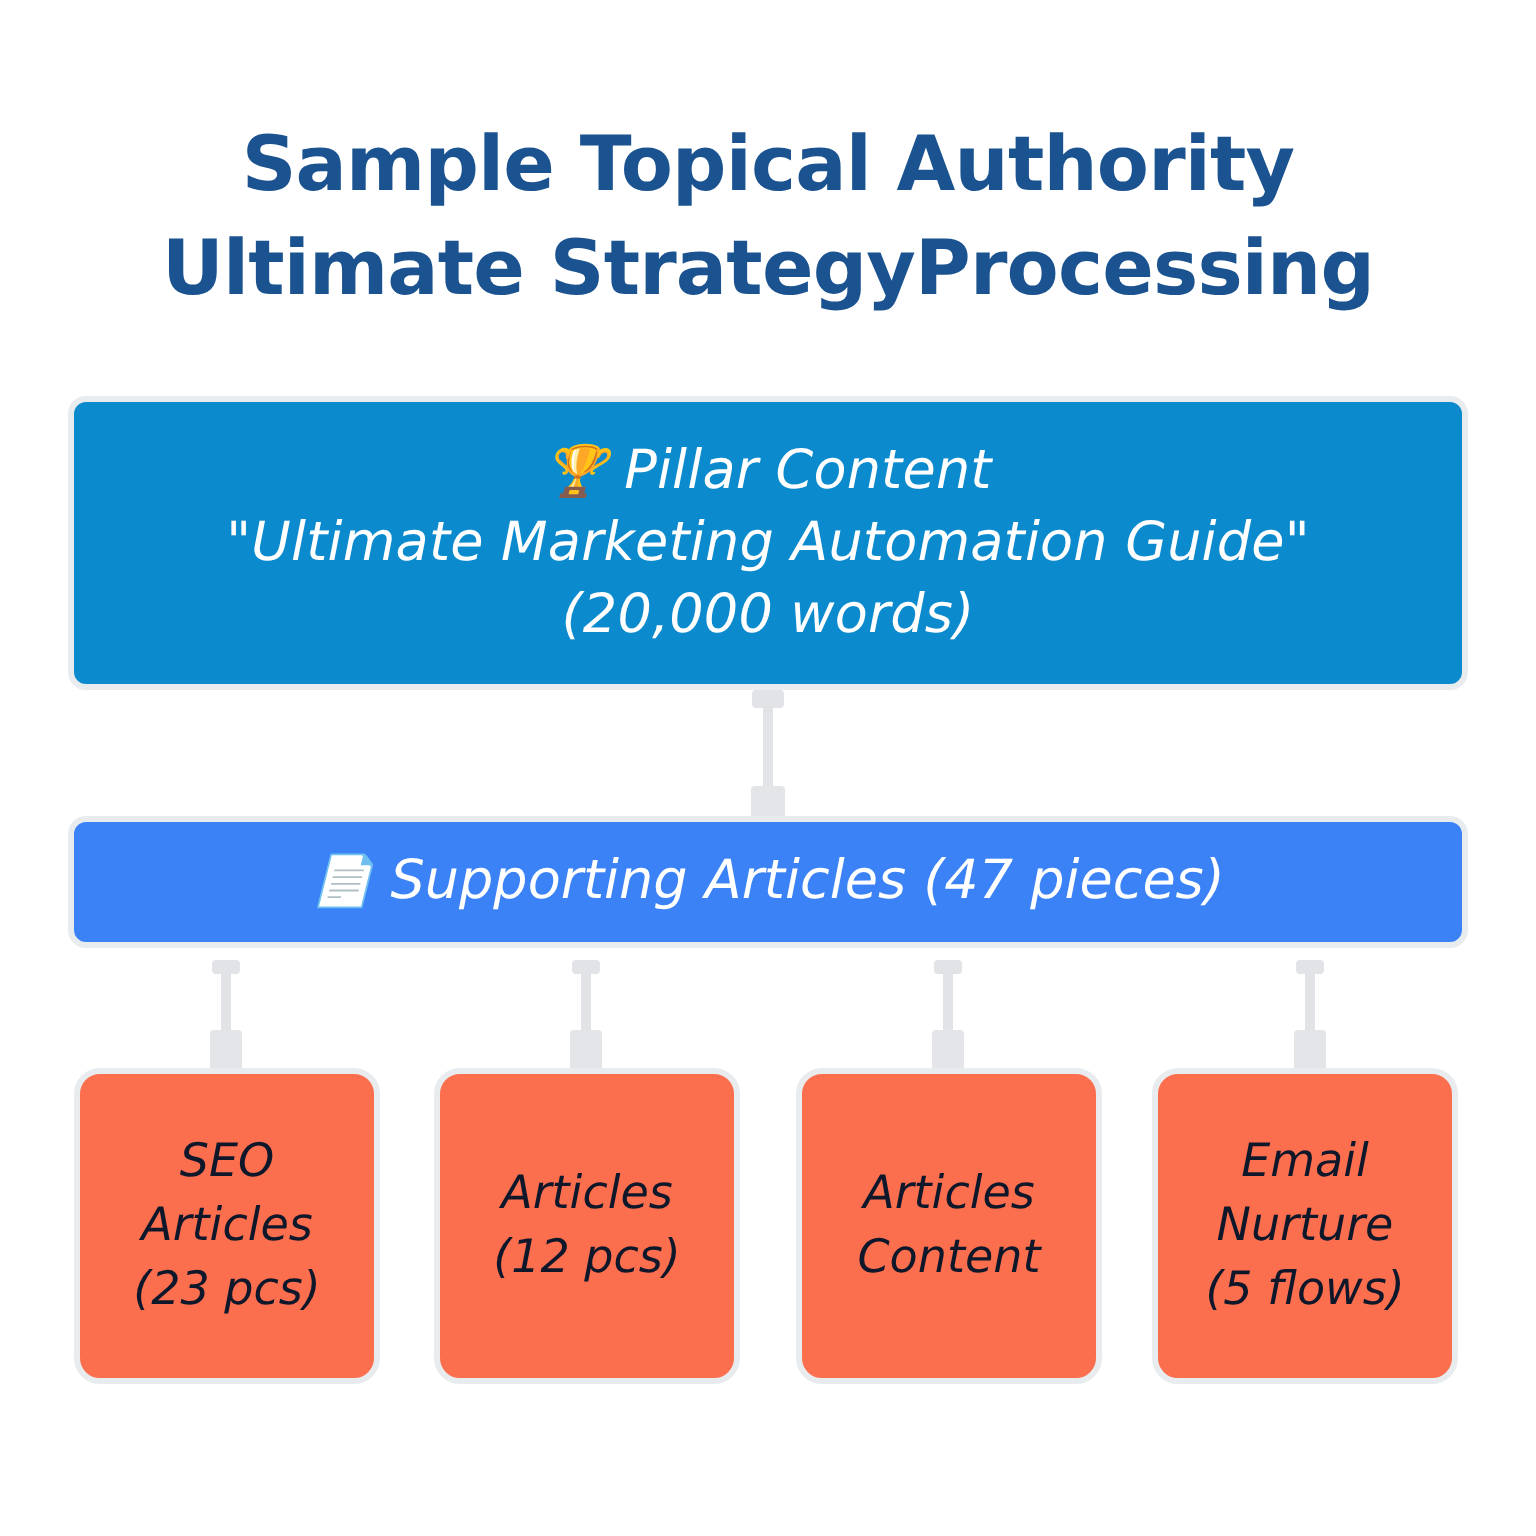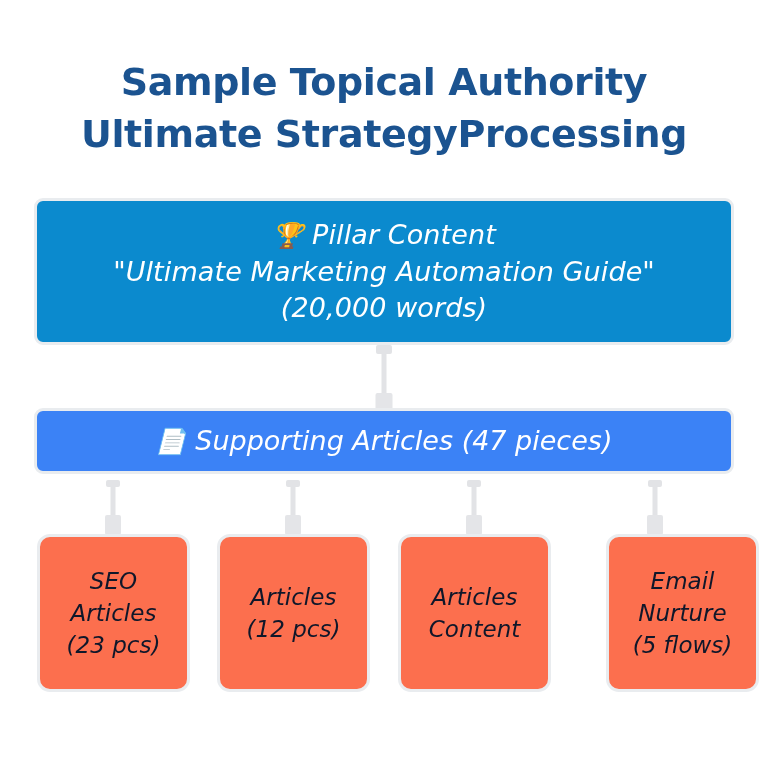--- a/index.html
+++ b/index.html
@@ -96,21 +96,21 @@
   .node-leaf .node-text {
     font-size: 23px;
     line-height: 32px;
     color: #0f172a;
   }
   .node-leaf .leaf-line { display: block; white-space: nowrap; }
 
   .leaf-0 { left: 37px; }
   .leaf-1 { left: 217px; }
   .leaf-2 { left: 398px; }
-  .leaf-3 { left: 606px; justify-content: center; }
+  .leaf-3 { left: 576px; justify-content: center; }
 
   .emoji {
     font-family: "DejaVu Sans", sans-serif;
     font-size: 25px;
   }
 
   
   .connector {
     position: absolute;
     width: 0;

